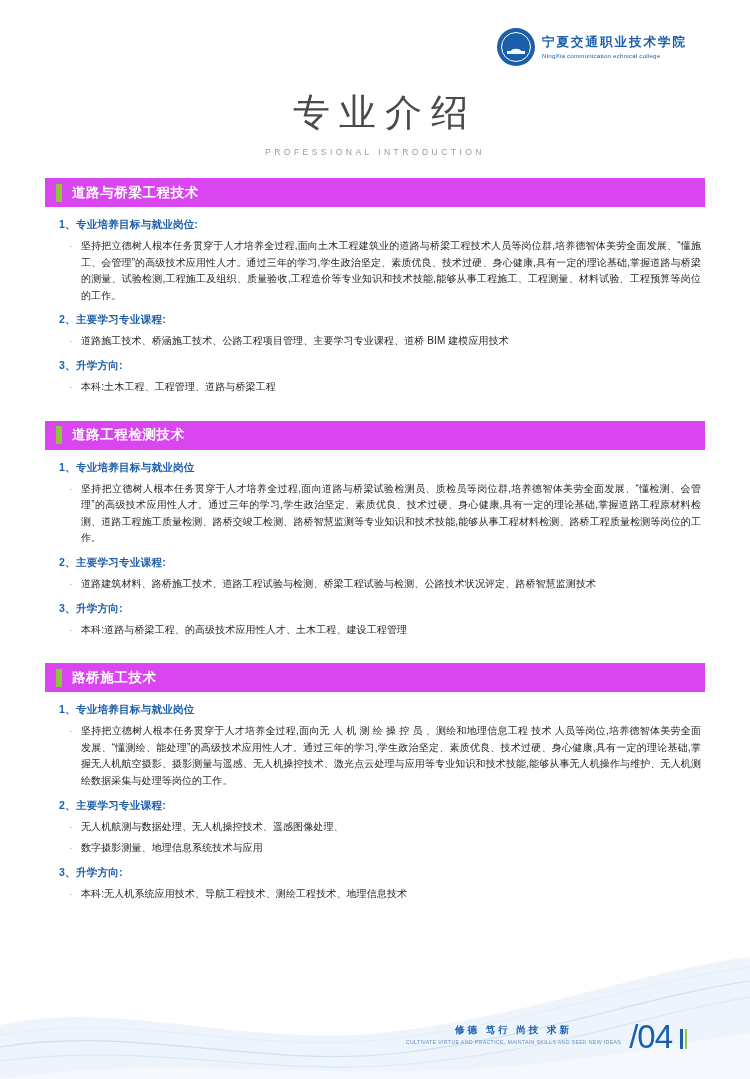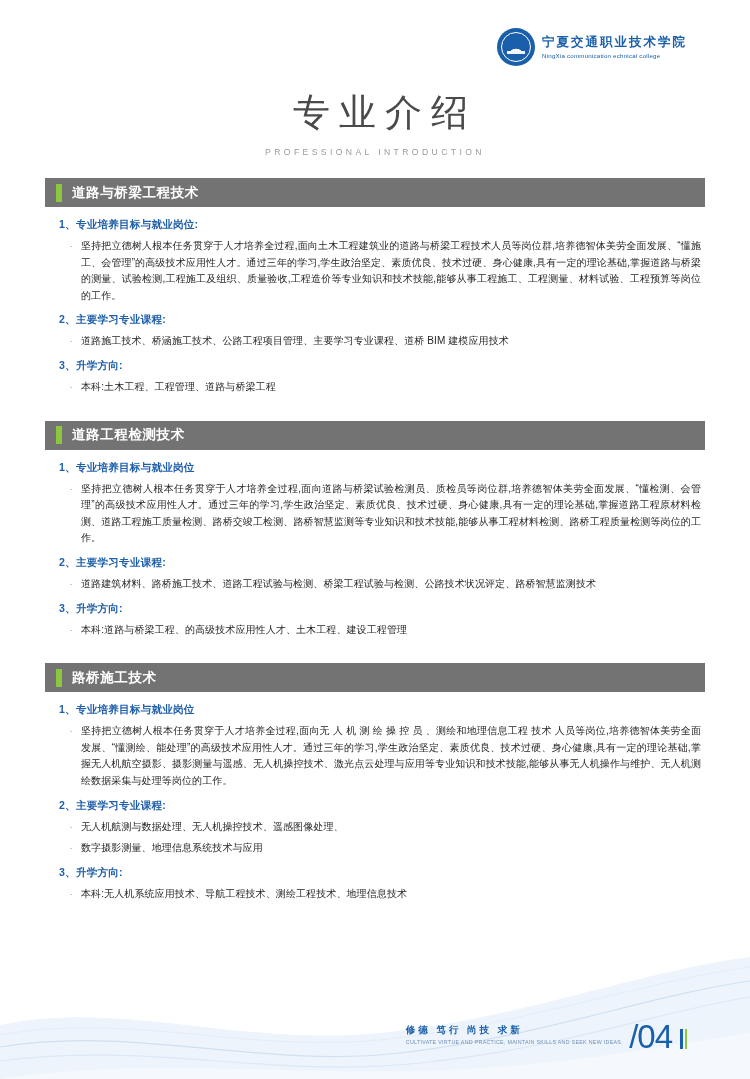--- a/index.html
+++ b/index.html
@@ -108,21 +108,21 @@
     position: absolute;
     top: 178px;
     left: 45px;
     width: 660px;
   }
   .section {
     margin-bottom: 18px;
   }
   .section-bar {
     height: 29px;
-    background: #737373;
+    background: #d946ef;
     display: flex;
     align-items: center;
     position: relative;
   }
   .section-bar .accent {
     width: 6px;
     height: 18px;
     background: #8dc63f;
     margin-left: 11px;
     flex: none;
@@ -182,21 +182,21 @@
   }
   .footer-text {
     position: absolute;
     right: 36px;
     bottom: 26px;
     display: flex;
     align-items: flex-end;
     gap: 8px;
   }
   .footer-slogan {
-    text-align: left;
+    text-align: center;
     line-height: 1.35;
     padding-bottom: 7px;
   }
   .slogan-cn {
     font-size: 9.5px;
     color: #1a5faa;
     letter-spacing: 3px;
     font-weight: 700;
   }
   .slogan-en {

